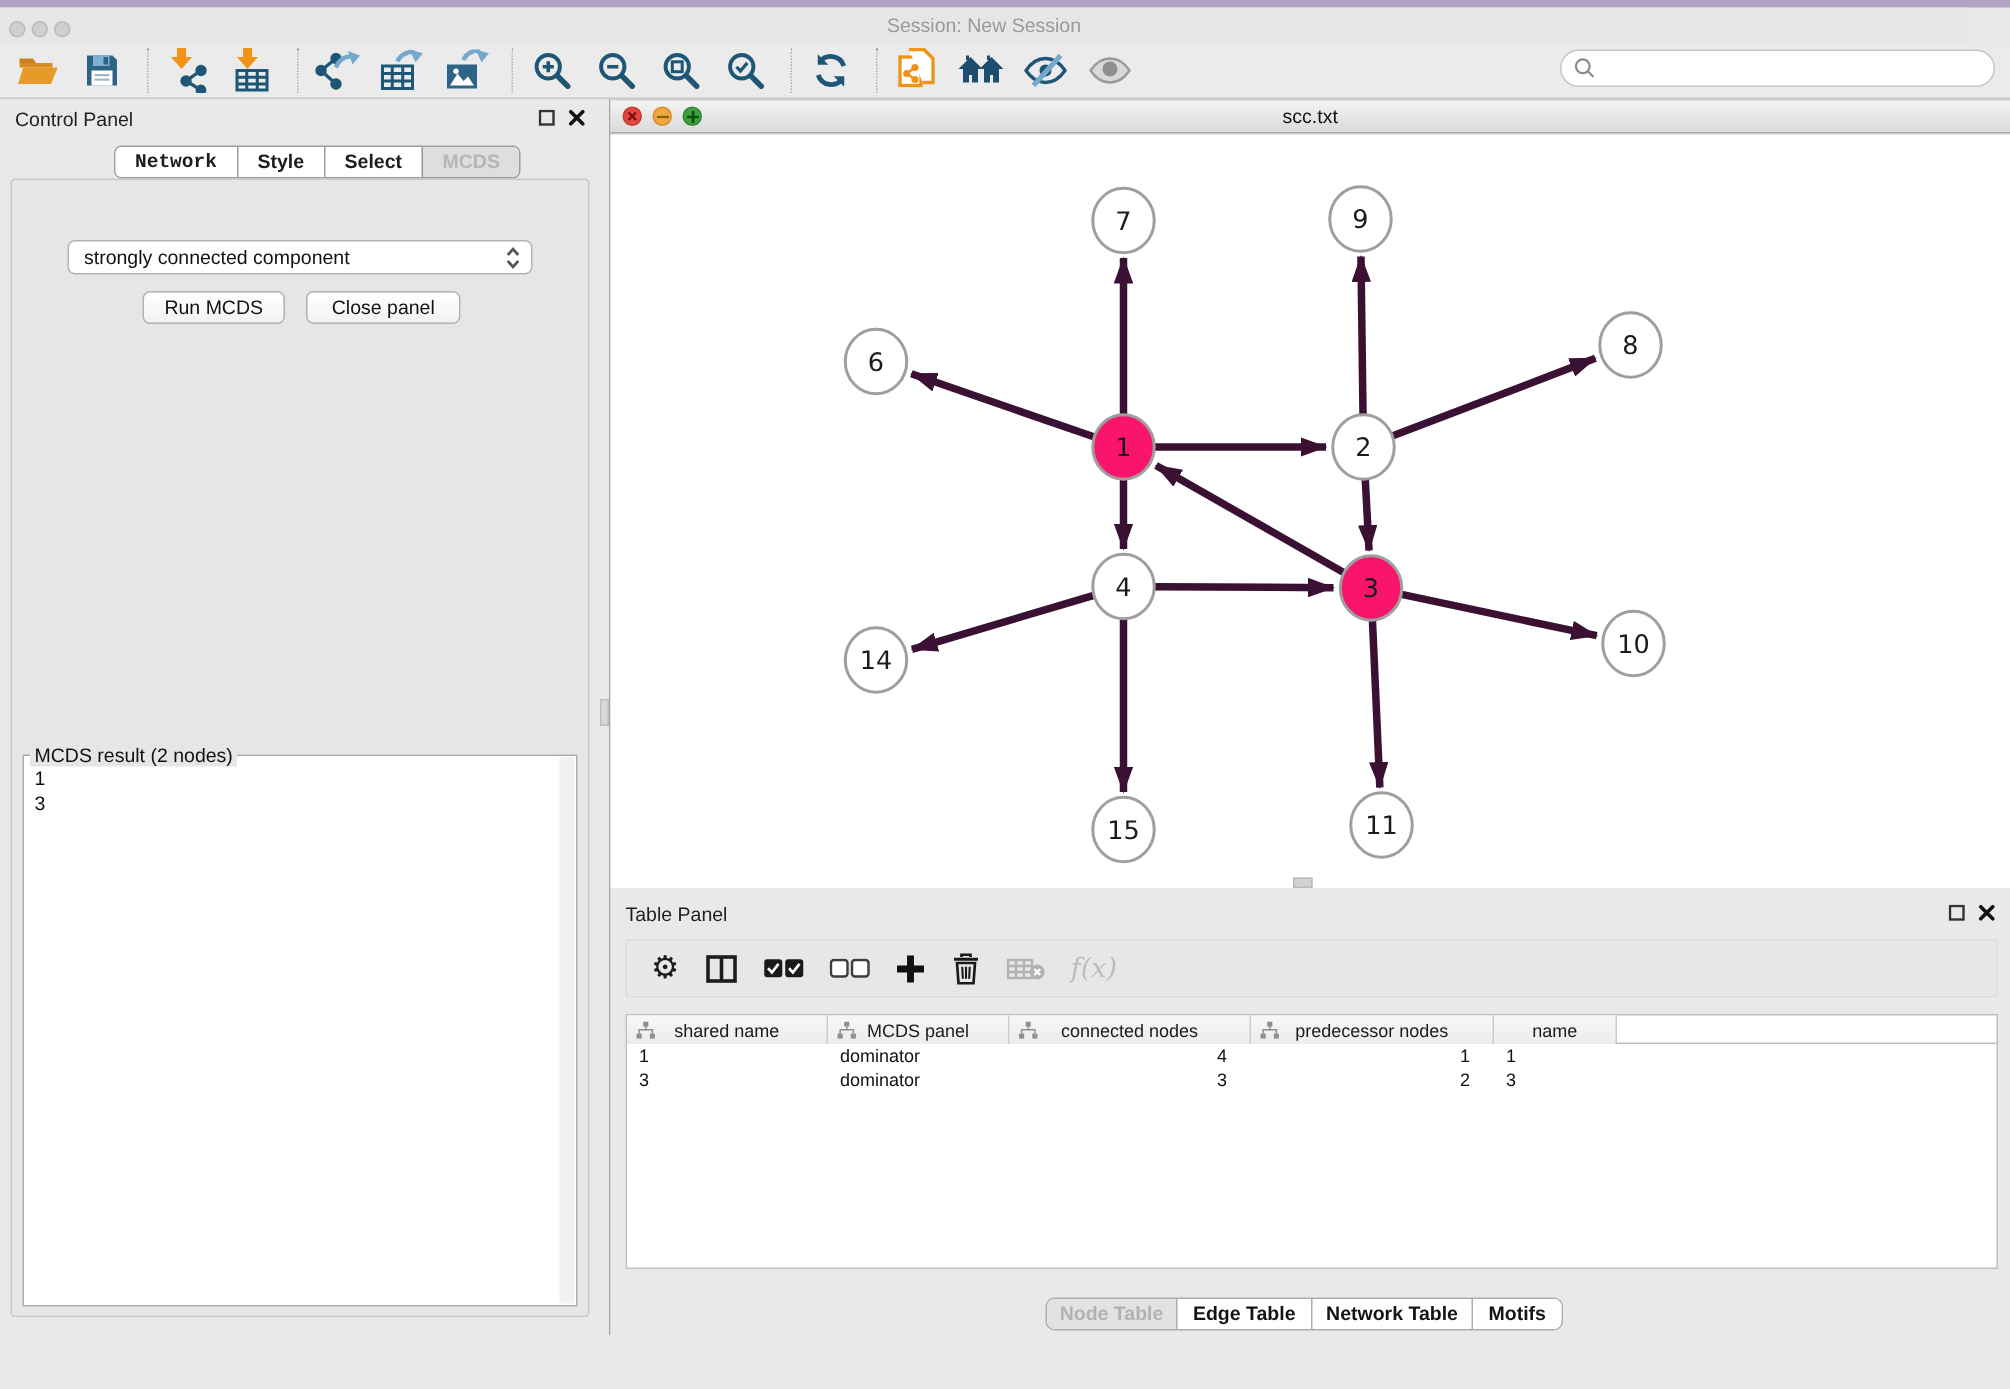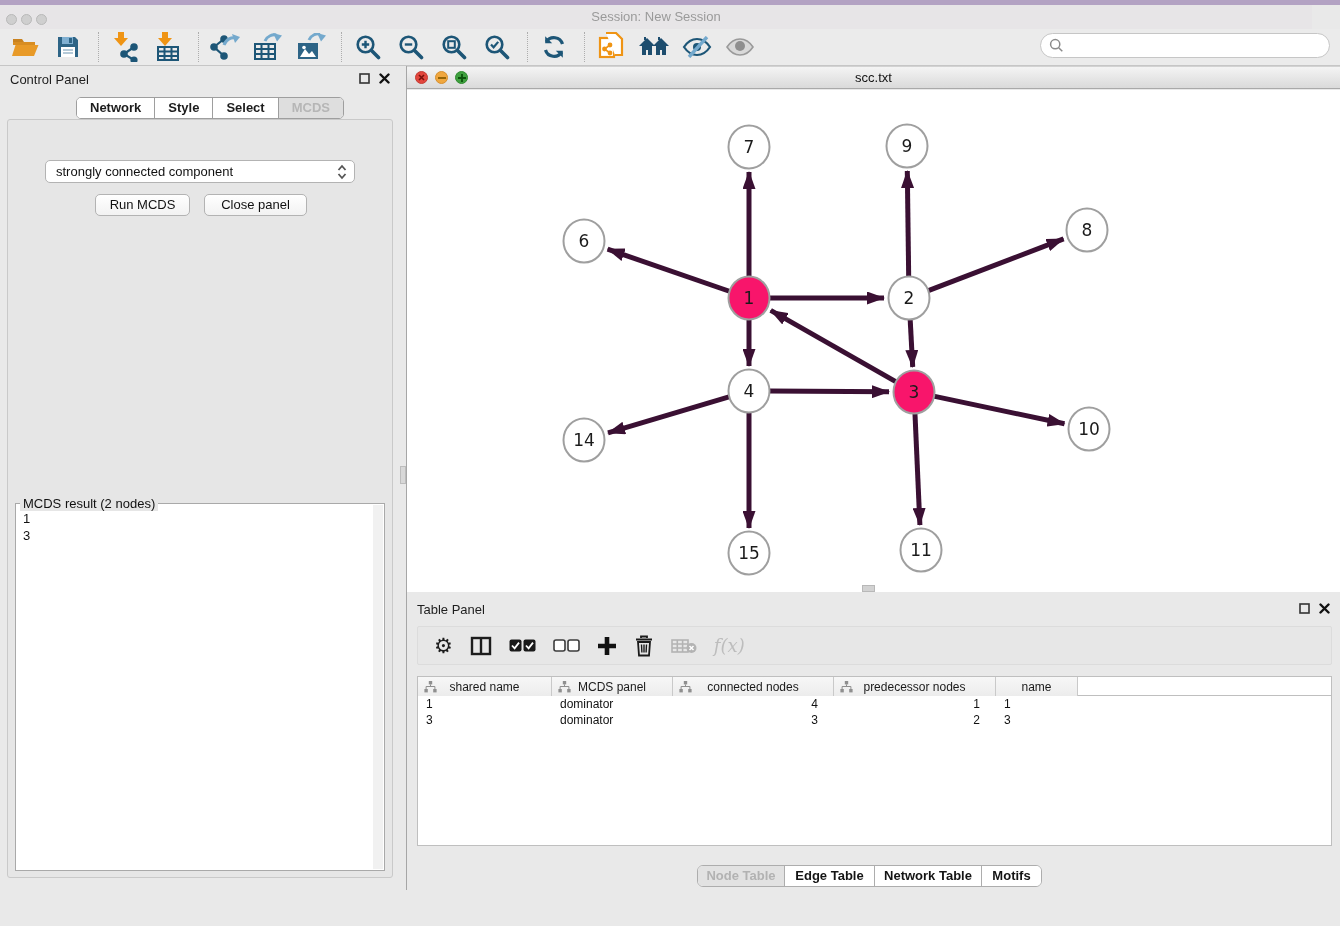--- a/index.html
+++ b/index.html
@@ -20,21 +20,21 @@
   .search-input { border:none; outline:none; flex:1; height:20px; font-size:13px; background:transparent; }
 
   
   .control-panel { position:absolute; left:0; top:66px; width:400px; height:824px; background:#e9e9e9; }
   .panel-title { position:absolute; left:10px; top:6px; font-size:13px; color:#1e1e1e; }
   .panel-btns { position:absolute; right:10px; top:6px; display:flex; gap:8px; align-items:center; }
   .float-btn, .close-btn { width:12px; height:12px; display:flex; align-items:center; justify-content:center; }
 
   .cp-tabs { position:absolute; left:76px; top:31px; height:22px; display:flex; border:1px solid #9e9e9e; border-radius:5px; overflow:hidden; background:#fff; }
   .cp-tab { font-size:13px; font-weight:600; color:#1c1c1c; line-height:20px; padding:0 13px; border-left:1px solid #9e9e9e; background:#fff; }
-  .cp-tab:first-child { border-left:none; }
+  .cp-tab:first-child { border-left:none;font-family:Liberation Mono, monospace; }
   .cp-tab.selected { background:#dedede; color:#b6b6b6; }
 
   .cp-body { position:absolute; left:7px; top:53px; width:386px; height:824px; background:#e6e6e6; border:1px solid #c9c9c9; border-radius:3px; height:824px; height:calc(878px - 119px); }
   .opt-label { position:absolute; left:0; top:17px; width:100%; text-align:center; font-size:13px; color:#111; }
   .criterion-select { position:absolute; left:37px; top:40px; width:310px; height:23px; background:#fff; border:1px solid #b3b3b3; border-radius:5px; font-size:13px; color:#111; line-height:21px; padding-left:10px; }
   .stepper { position:absolute; right:7px; top:3px; }
   .cp-button { position:absolute; top:74px; height:22px; background:linear-gradient(#ffffff,#f2f2f2); border:1px solid #b3b3b3; border-radius:5px; font-size:13px; color:#111; text-align:center; line-height:20px; }
   .run-btn { left:87px; width:95px; }
   .closep-btn { left:196px; width:103px; }
 

